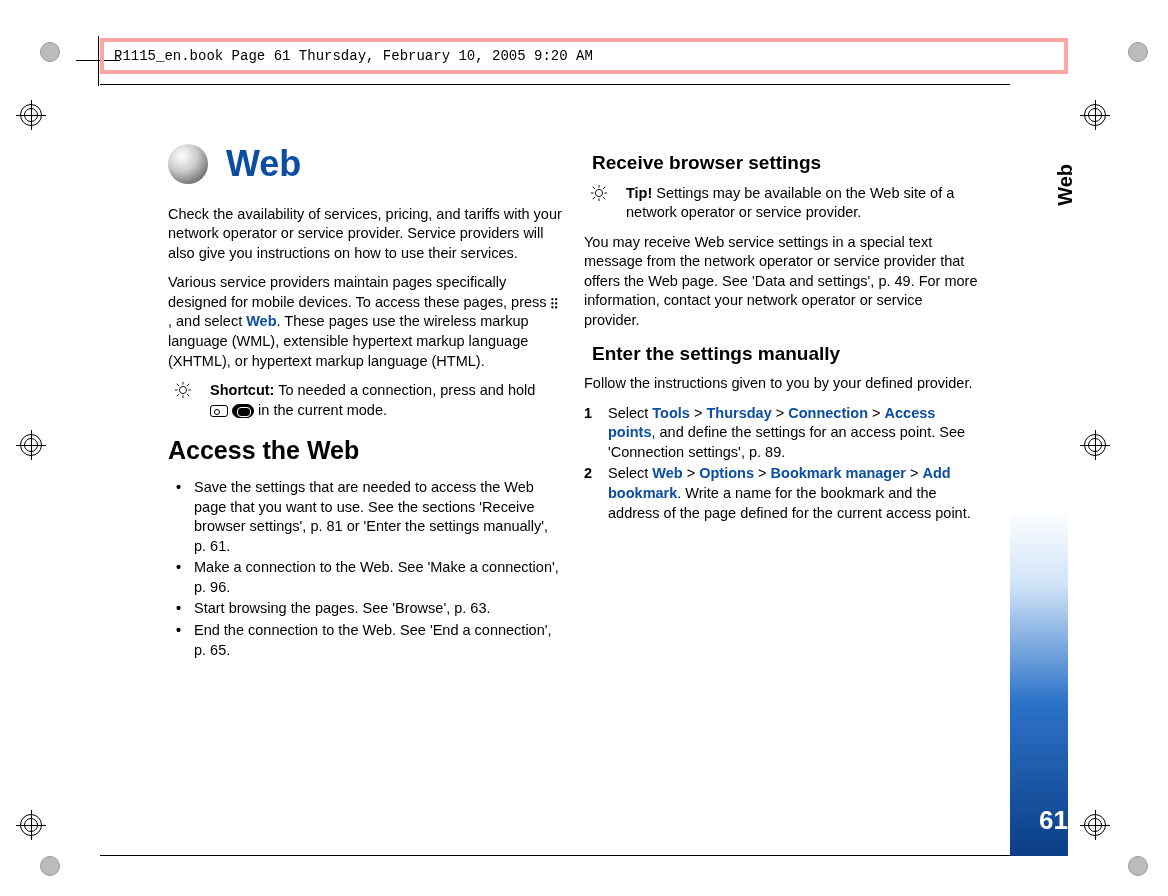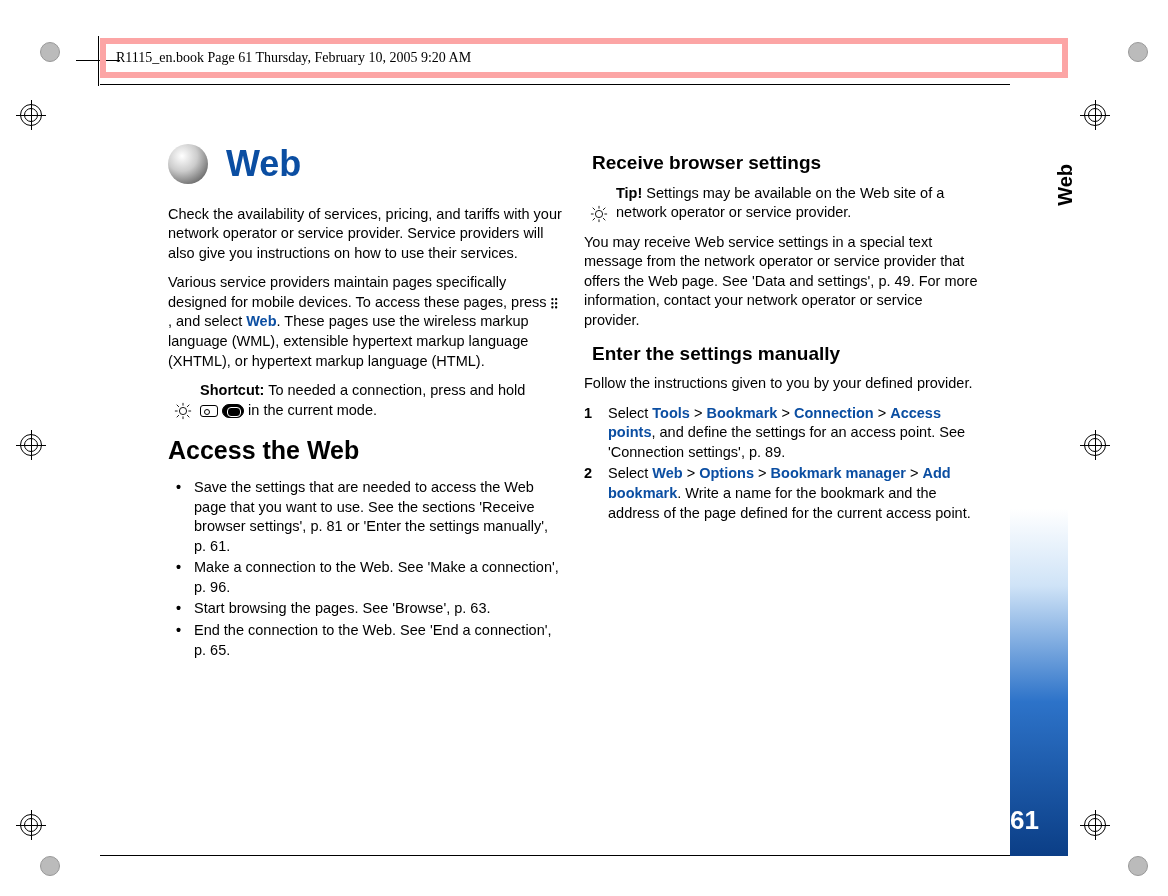--- a/index.html
+++ b/index.html
@@ -30,23 +30,23 @@
   }
 
   
   .hline-top { position: absolute; top: 84px; left: 100px; right: 100px; height: 1px; background: #000; }
   .hline-bot { position: absolute; bottom: 40px; left: 100px; right: 100px; height: 1px; background: #000; }
 
   
   .header {
     position: absolute;
     top: 38px; left: 100px; right: 100px;
-    border: 6px solid #fca5a5;
+    border: 4px solid #fca5a5;
     padding: 6px 10px;
-    font-family: Liberation Serif, serif;
+    font-family: Liberation Mono, monospace;
     font-size: 14px;
   }
 
   
   .right-tab {
     position: absolute;
     right: 100px;
     top: 84px;
     width: 58px;
     bottom: 40px;
@@ -59,21 +59,21 @@
     transform: rotate(-90deg);
     transform-origin: right top;
     font-weight: bold;
     font-size: 20px;
     color: #000;
   }
   .page-num {
     position: absolute;
     bottom: 20px;
     width: 100%;
-    text-align: left;
+    text-align: right;
     color: #fff;
     font-size: 26px;
     font-weight: bold;
   }
 
   
   .content {
     position: absolute;
     top: 140px;
     left: 168px;
@@ -122,21 +122,21 @@
   .bold { font-weight: bold; }
 
   ul { list-style: none; padding-left: 8px; }
   ul li { position: relative; padding-left: 18px; margin-bottom: 2px; }
   ul li::before { content: "•"; position: absolute; left: 0; font-weight: bold; }
 
   ol { list-style: none; padding-left: 0; }
   ol li { position: relative; padding-left: 24px; margin-bottom: 2px; }
   ol li .num { position: absolute; left: 0; font-weight: bold; }
 
-  .tip-block { display: flex; gap: 8px; padding-left: 6px; margin-bottom: 10px; align-items: flex-end; }
+  .tip-block { display: flex; gap: 18px; padding-left: 6px; margin-bottom: 10px; }
   .tip-icon {
     flex-shrink: 0;
     width: 18px; height: 18px;
     display: flex; align-items: center; justify-content: center;
   }
   .tip-icon svg { width: 18px; height: 18px; }
 
   .inline-icon {
     display: inline-block;
     vertical-align: middle;
@@ -272,21 +272,21 @@
     </div>
 
     <p>You may receive Web service settings in a special text message from the network operator or service provider that offers the Web page. See 'Data and settings', p. 49. For more information, contact your network operator or service provider.</p>
 
     <h3>Enter the settings manually</h3>
 
     <p>Follow the instructions given to you by your defined provider.</p>
 
     <ol>
       <li><span class="num">1</span>
-        <span>Select </span><span class="link">Tools</span> &gt; <span class="link">Bookmark</span> &gt; <span class="link">Connection</span> &gt; <span class="link">Access points</span><span>, and define the settings for an access point. See 'Connection settings', p. 89.</span>
+        <span>Select </span><span class="link">Tools</span> &gt; <span class="link">Thursday</span> &gt; <span class="link">Connection</span> &gt; <span class="link">Access points</span><span>, and define the settings for an access point. See 'Connection settings', p. 89.</span>
       </li>
       <li><span class="num">2</span>
         <span>Select </span><span class="link">Web</span> &gt; <span class="link">Options</span> &gt; <span class="link">Bookmark manager</span> &gt; <span class="link">Add bookmark</span><span>. Write a name for the bookmark and the address of the page defined for the current access point.</span>
       </li>
     </ol>
 
   </div>
 </div>
 
 </body></html>

